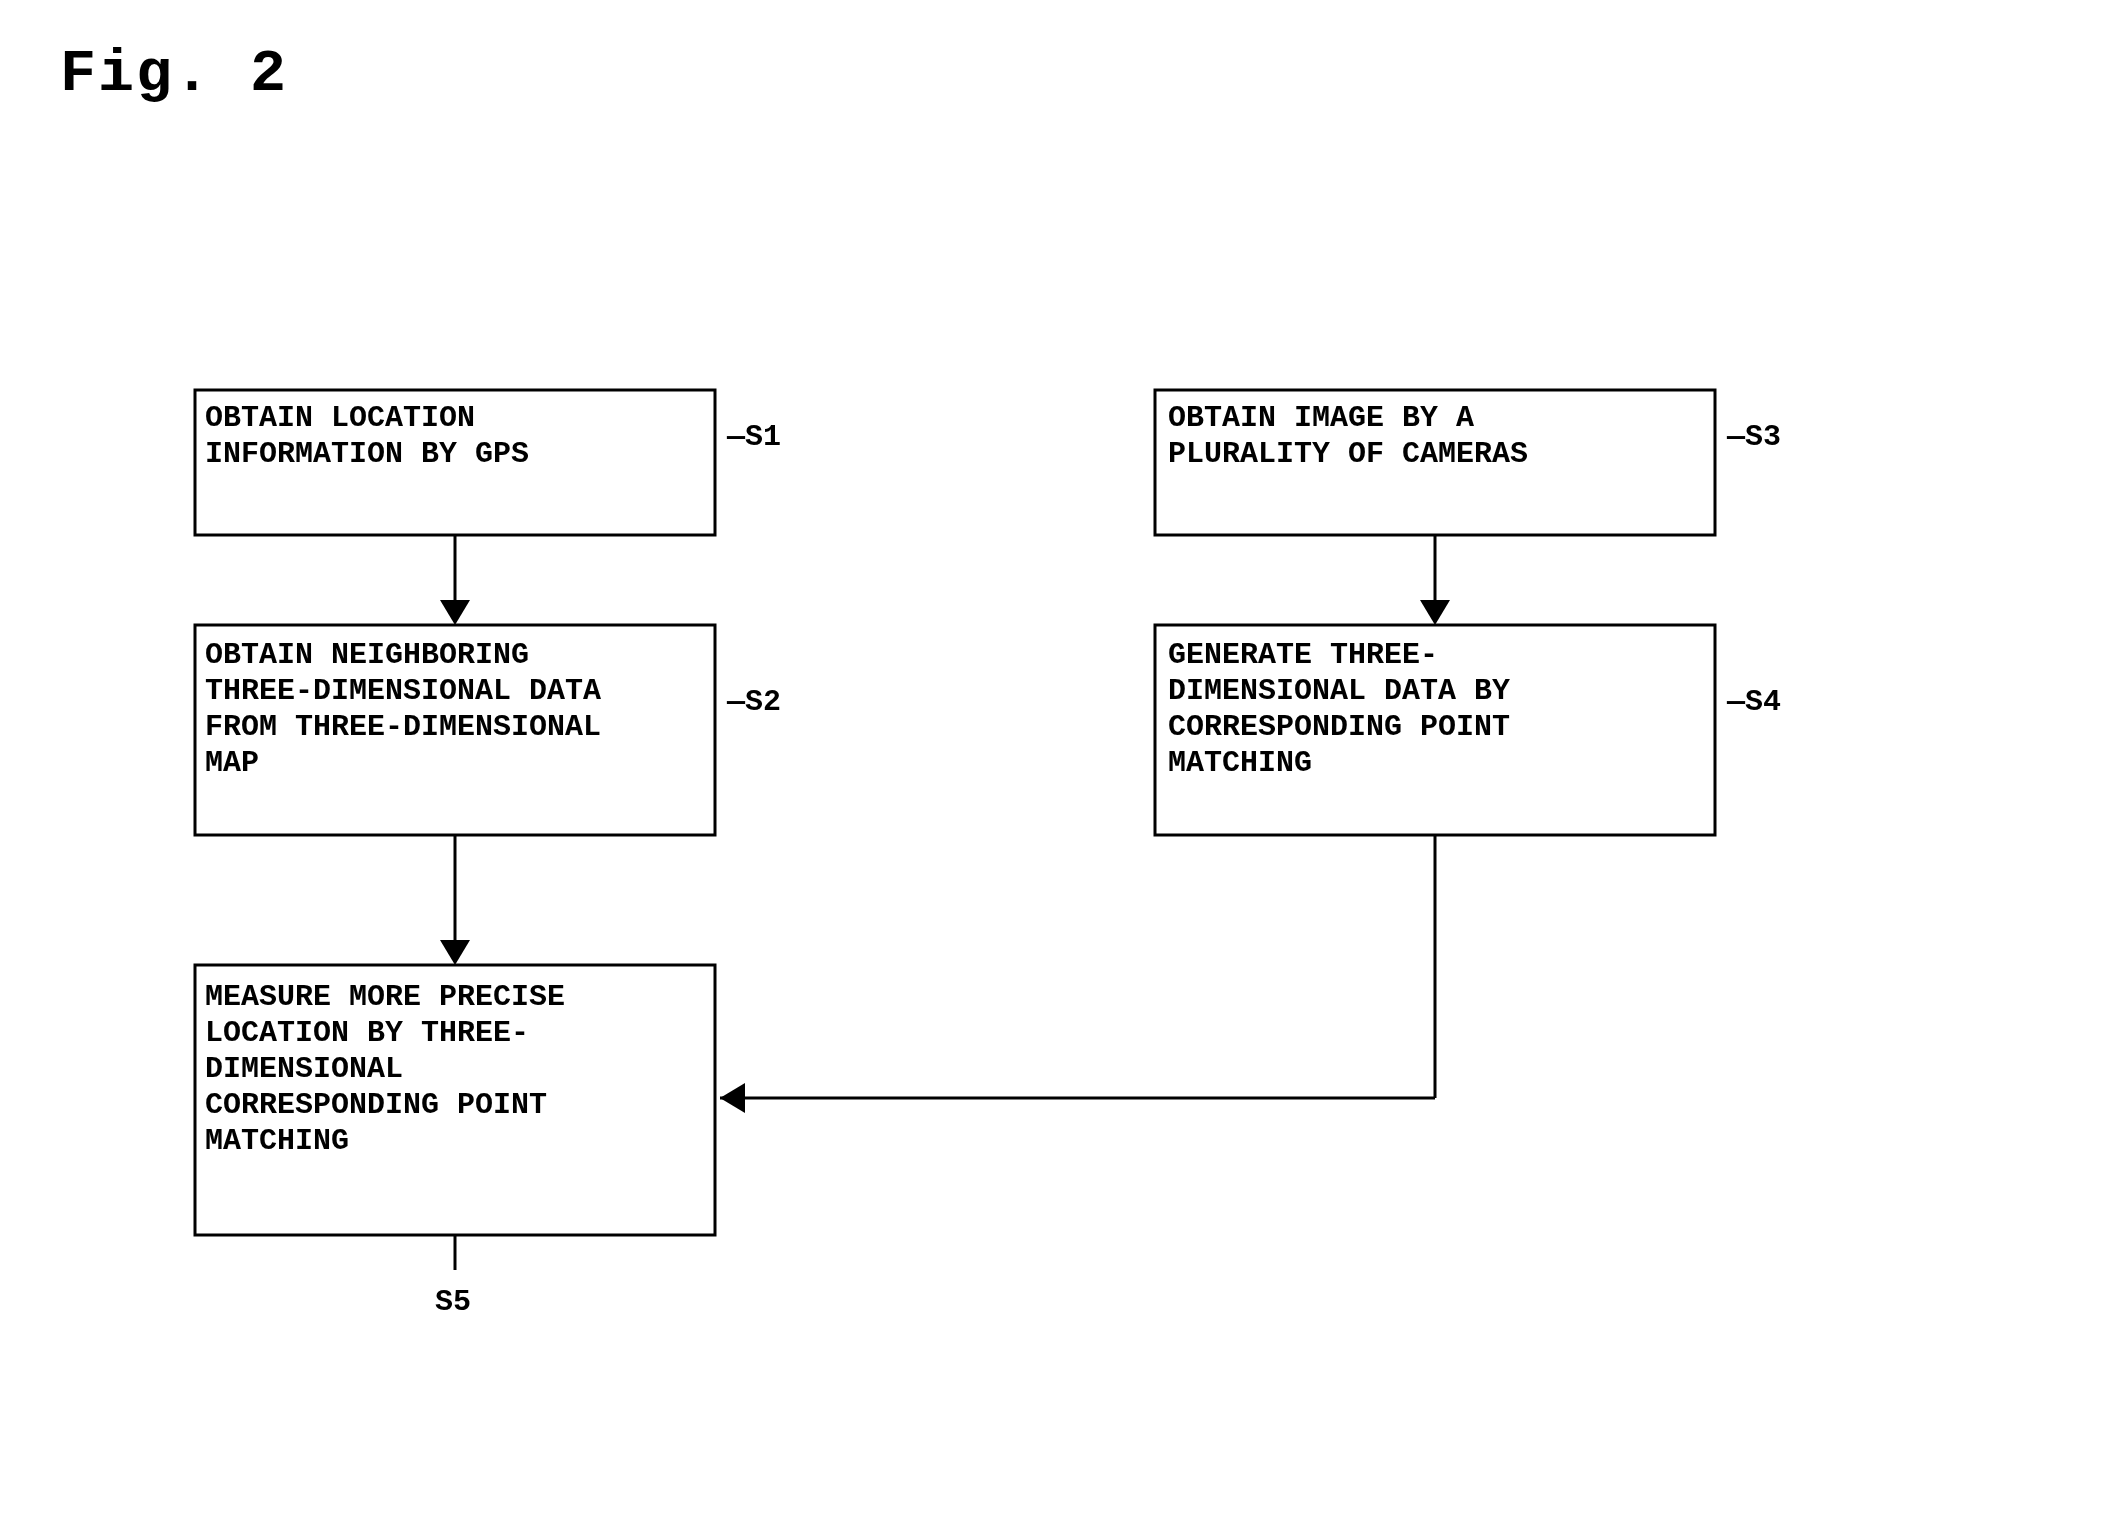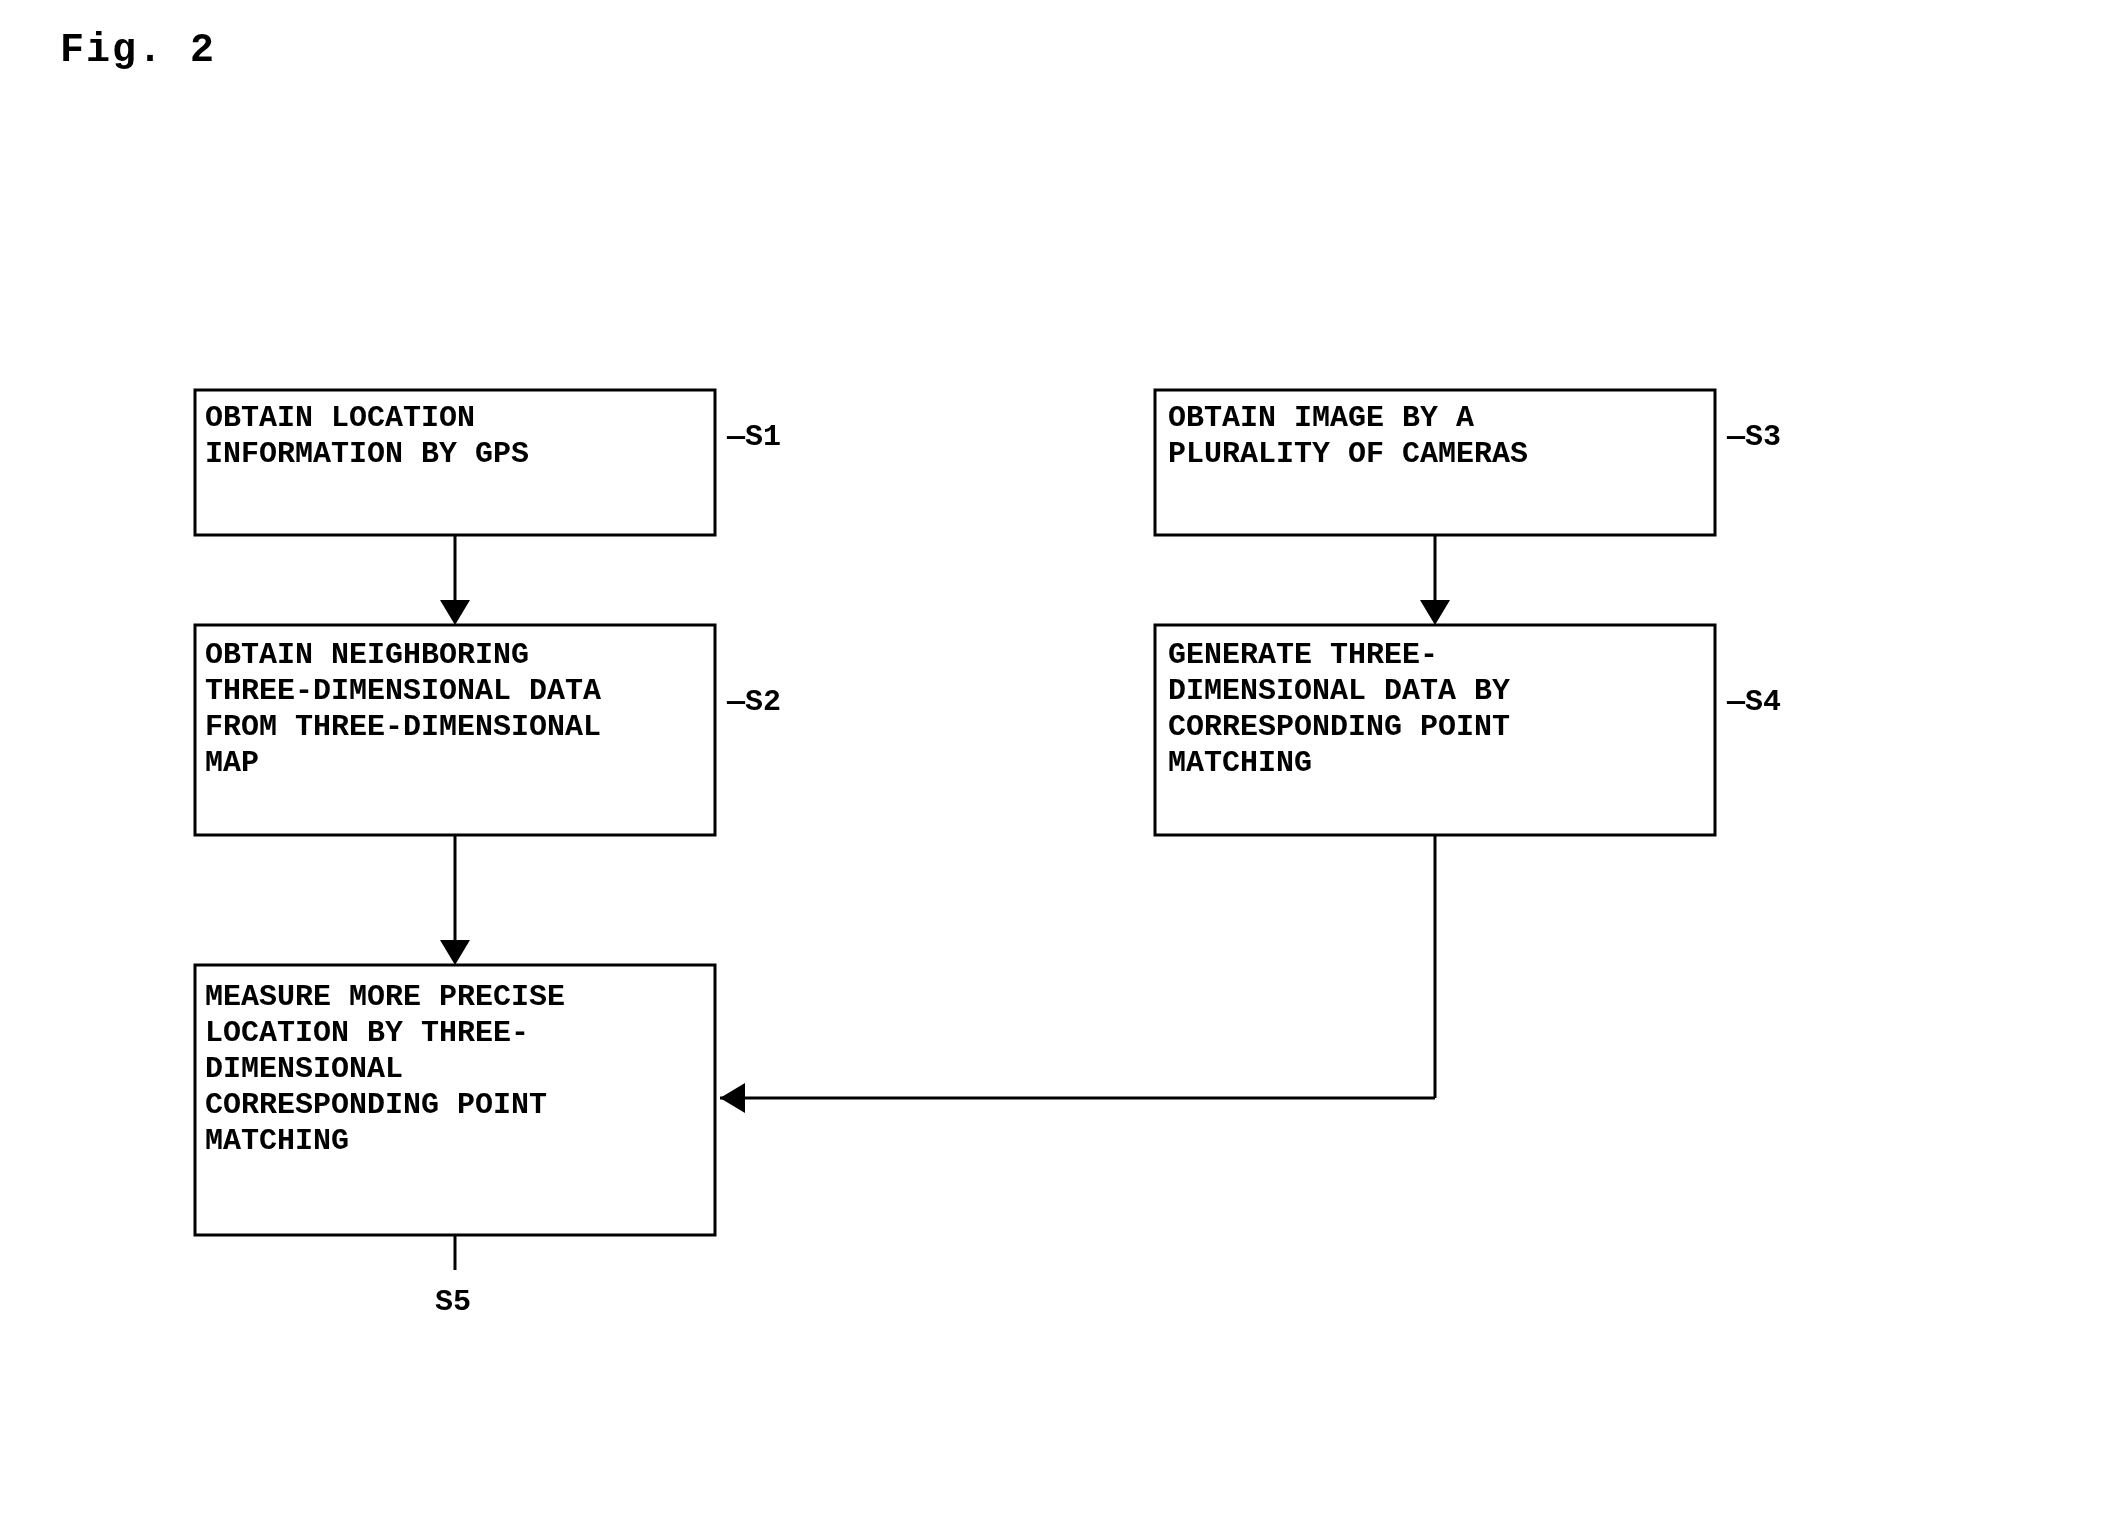--- a/index.html
+++ b/index.html
@@ -12,23 +12,23 @@
       background: #ffffff;
       font-family: 'Courier New', Courier, monospace;
       width: 2126px;
       height: 1536px;
       position: relative;
       overflow: hidden;
     }
 
     .figure-label {
       position: absolute;
-      top: 28px;
+      top: 40px;
       left: 60px;
-      font-size: 40px;
+      font-size: 60px;
       font-weight: bold;
       letter-spacing: 2px;
     }
   </style>
 </head>
 <body>
 
 <div class="figure-label">Fig. 2</div>
 
 <svg xmlns="http://www.w3.org/2000/svg" style="position:absolute; top:0; left:0; width:2126px; height:1536px;" viewBox="0 0 2126 1536">

